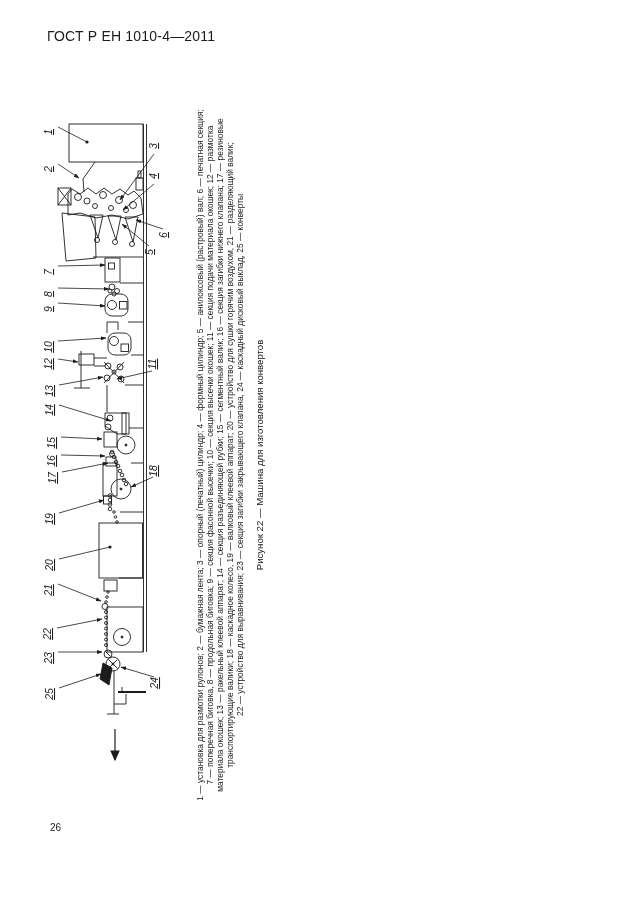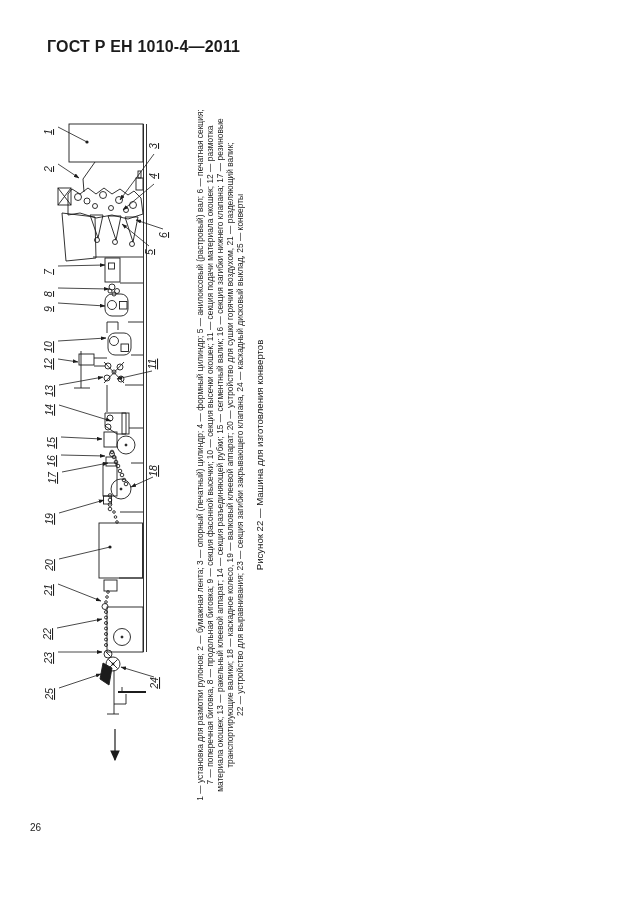--- a/index.html
+++ b/index.html
@@ -5,26 +5,26 @@
   html,body{margin:0;padding:0;background:#e8e8e8;}
   .page{
     position:relative;
     width:630px;height:913px;
     background:#ffffff;
     overflow:hidden;
     font-family:"Liberation Sans",sans-serif;
     color:#1c1c1c;
   }
   .hdr{
-    position:absolute;left:47px;top:38px;
-    font-size:16px;font-weight:bold;letter-spacing:.2px;
+    position:absolute;left:47px;top:28px;
+    font-size:14px;font-weight:normal;letter-spacing:.2px;
     white-space:nowrap;
   }
   .pagenum{
-    position:absolute;left:30px;top:822px;
+    position:absolute;left:50px;top:822px;
     font-size:10px;
   }
   .diagram-svg{position:absolute;left:0;top:0;}
   
   .rotblock{
     position:absolute;left:195px;top:841px;
     width:772px;height:88px;
     transform:rotate(-90deg);
     transform-origin:top left;
   }

